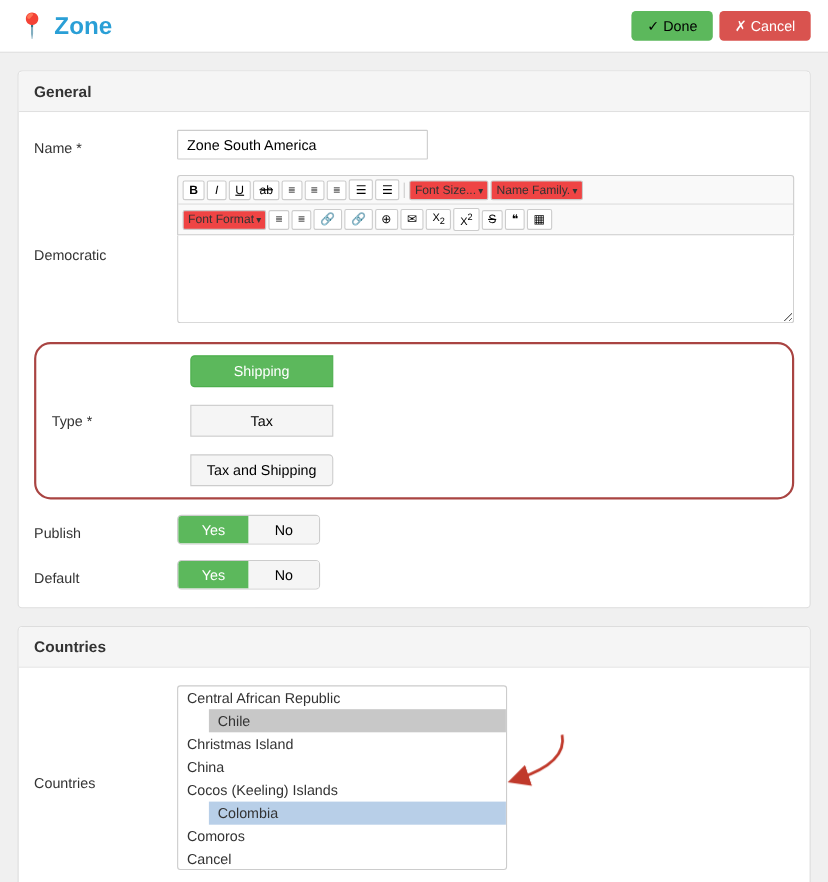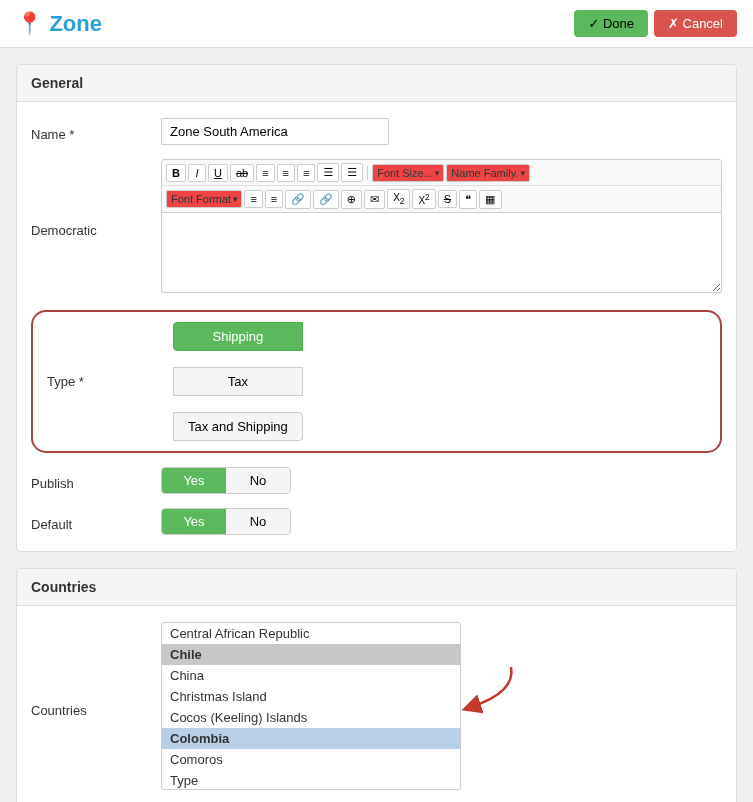--- a/index.html
+++ b/index.html
@@ -236,21 +236,22 @@
       overflow-y: auto;
       font-size: 13px;
       position: relative;
     }
     .country-item {
       padding: 3px 8px;
       cursor: pointer;
     }
     .country-item.selected {
       background: #c8c8c8;
-      font-weight: bold;
+      font-weight: normal;
+      margin-left: 28px;
     }
     .country-item.highlighted {
       background: #b8cfe8;
     }
 
     
     .countries-wrapper {
       position: relative;
       display: inline-block;
     }
@@ -359,26 +360,26 @@
   <div class="section">
     <div class="section-title">Countries</div>
     <div class="section-body">
       <div class="form-row">
         <div class="form-label">Countries</div>
         <div class="form-field">
           <div class="countries-wrapper">
             <div class="countries-list" id="countries-list">
             <div class="country-item">Central African Republic</div>
                 <div class="country-item selected">Chile</div>
+                <div class="country-item">Christmas Island</div>
                 <div class="country-item">China</div>
-                <div class="country-item">Christmas Island</div>
                 <div class="country-item">Cocos (Keeling) Islands</div>
                 <div class="country-item selected highlighted">Colombia</div>
                 <div class="country-item">Comoros</div>
-                <div class="country-item">Type</div>
+                <div class="country-item">Cancel</div>
                 <div class="country-item">Congo, the Democratic Republic of the</div>
               </div>
             
             <svg class="arrow-annotation" width="70" height="60" viewBox="0 0 70 60">
               <defs>
                 <marker id="arrowhead" markerWidth="8" markerHeight="8" refX="4" refY="4" orient="auto">
                   <path d="M0,0 L8,4 L0,8 Z" fill="#c0392b"></path>
                 </marker>
               </defs>
               <path d="M60,5 Q65,30 20,45" stroke="#c0392b" stroke-width="2.5" fill="none" marker-end="url(#arrowhead)"></path>

